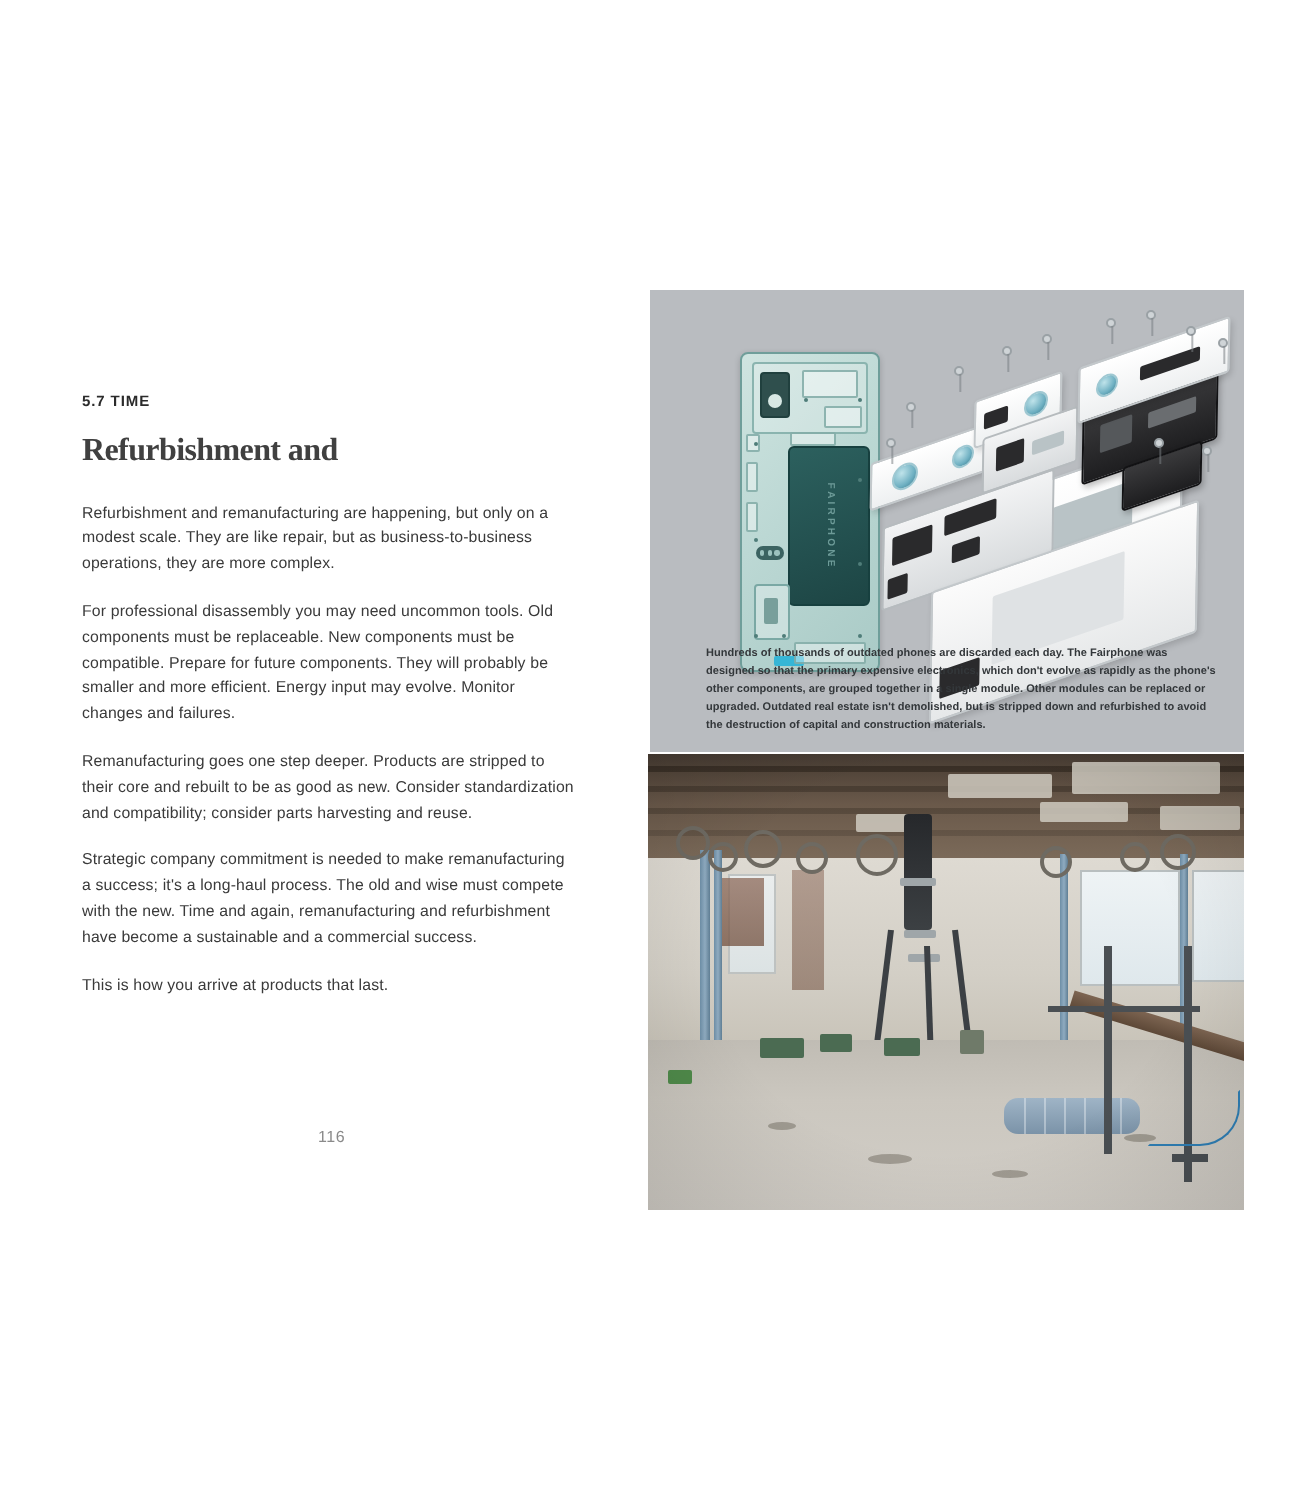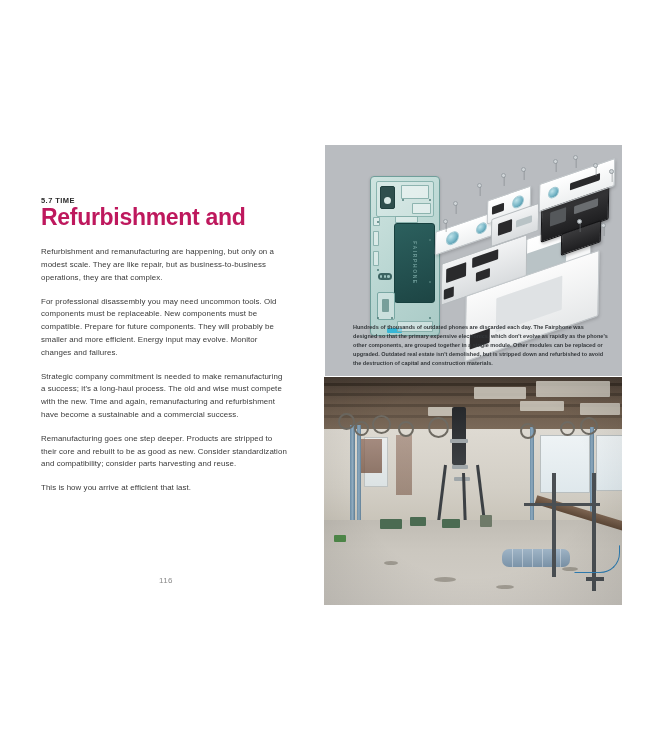--- a/index.html
+++ b/index.html
@@ -22,44 +22,45 @@
     position: absolute;
     left: 41px;
     top: 196px;
     width: 248px;
   }
   .kicker {
     font-size: 7.5px;
     font-weight: bold;
     letter-spacing: 0.45px;
     color: #2b2b2b;
-    margin: 0 0 0 0;
+    margin: 0 0 12px 0;
     text-transform: uppercase;
   }
   .title {
-    font-size: 23px;
+    font-size: 16px;
     font-weight: bold;
     line-height: 1.1;
     letter-spacing: -0.3px;
     margin: 0 0 16px 0;
-    color: #be185d;
+    color: #404040;
+    font-family: Liberation Serif, serif;
   }
   .body-p {
     font-size: 7.9px;
     line-height: 1.62;
     margin: 0 0 11px 0;
     color: #3a3a3a;
     letter-spacing: 0.08px;
   }
   .body-p:last-child { margin-bottom: 0; }
 
   .folio {
     position: absolute;
     left: 159px;
-    top: 576px;
+    top: 564px;
     font-size: 8px;
     color: #8a8a8a;
     letter-spacing: 0.3px;
   }
 
   
   .fig-top {
     position: absolute;
     left: 325px;
     top: 145px;
@@ -367,25 +368,25 @@
   }
 </style>
 </head>
 <body>
 
 <div class="text-col">
   <p class="kicker">5.7 TIME</p>
   <h1 class="title">
     <span>Refurbishment and</span><br>
   </h1>
-  <p class="body-p">Refurbishment and remanufacturing are happening, but only on a modest scale. They are like repair, but as business-to-business operations, they are that complex.</p>
+  <p class="body-p">Refurbishment and remanufacturing are happening, but only on a modest scale. They are like repair, but as business-to-business operations, they are more complex.</p>
   <p class="body-p">For professional disassembly you may need uncommon tools. Old components must be replaceable. New components must be compatible. Prepare for future components. They will probably be smaller and more efficient. Energy input may evolve. Monitor changes and failures.</p>
+  <p class="body-p">Remanufacturing goes one step deeper. Products are stripped to their core and rebuilt to be as good as new. Consider standardization and compatibility; consider parts harvesting and reuse.</p>
   <p class="body-p">Strategic company commitment is needed to make remanufacturing a success; it's a long-haul process. The old and wise must compete with the new. Time and again, remanufacturing and refurbishment have become a sustainable and a commercial success.</p>
-  <p class="body-p">Remanufacturing goes one step deeper. Products are stripped to their core and rebuilt to be as good as new. Consider standardization and compatibility; consider parts harvesting and reuse.</p>
-  <p class="body-p">This is how you arrive at efficient that last.</p>
+  <p class="body-p">This is how you arrive at products that last.</p>
 </div>
 
 <div class="folio">116</div>
 
 <div class="fig-top">
   <div class="phone-scene">
 
     <div class="phone-body">
       <div class="phone-inner-top"></div>
       <div class="phone-cam"></div>

